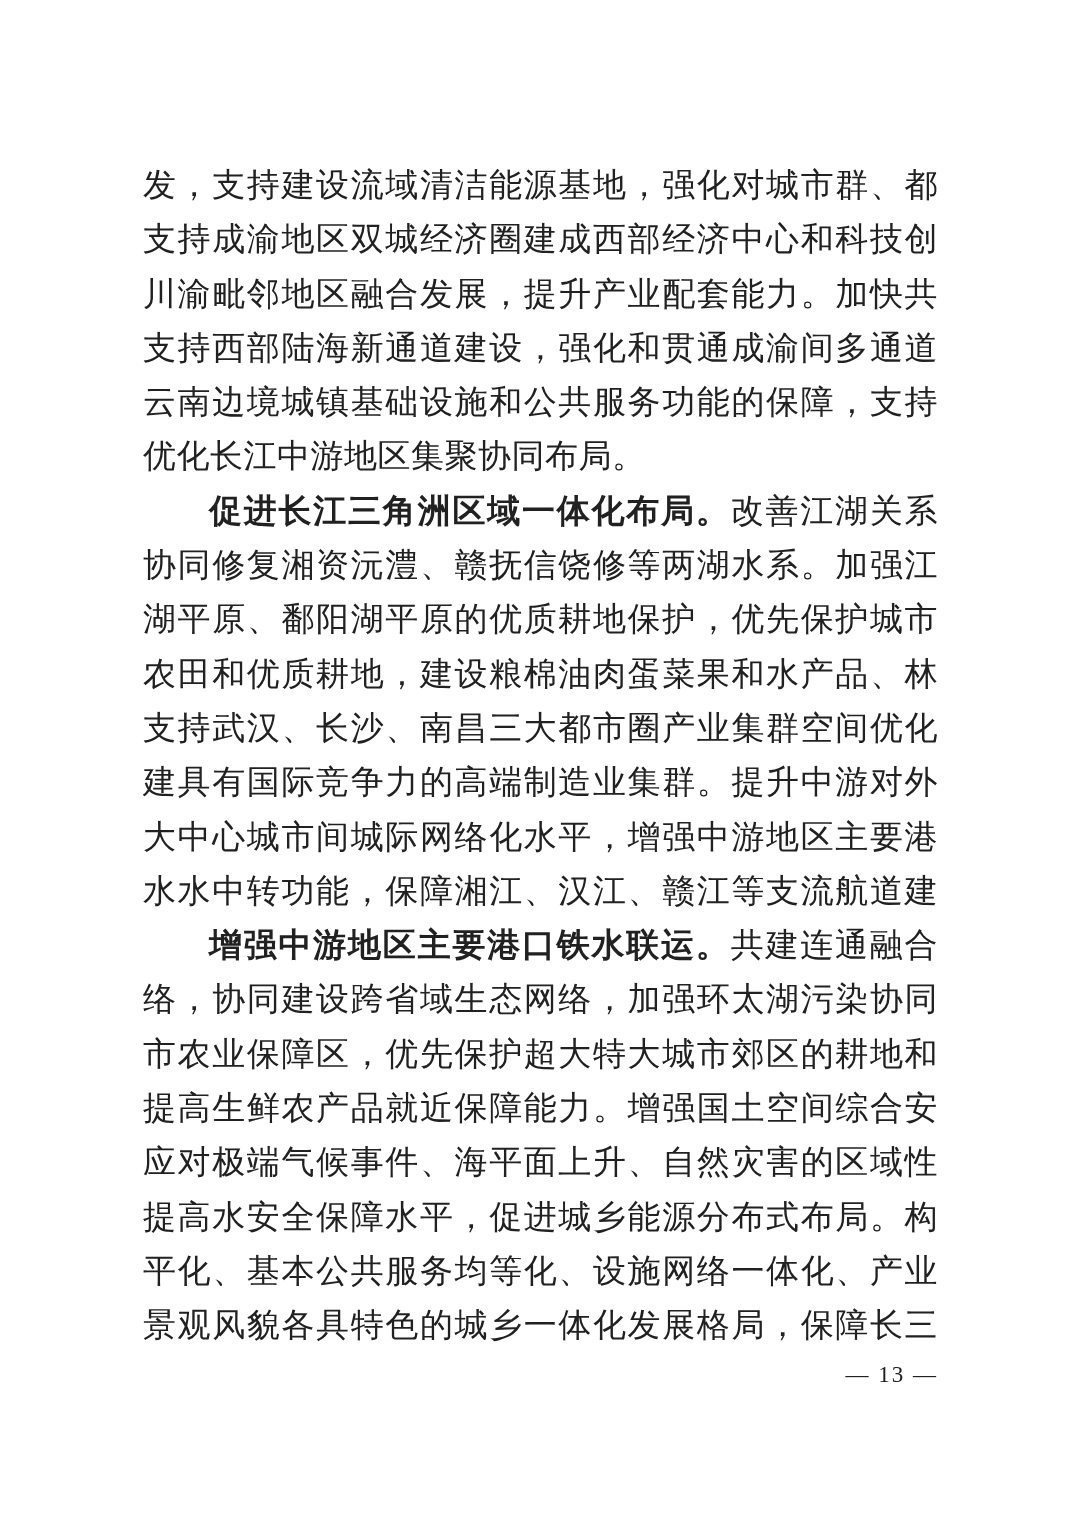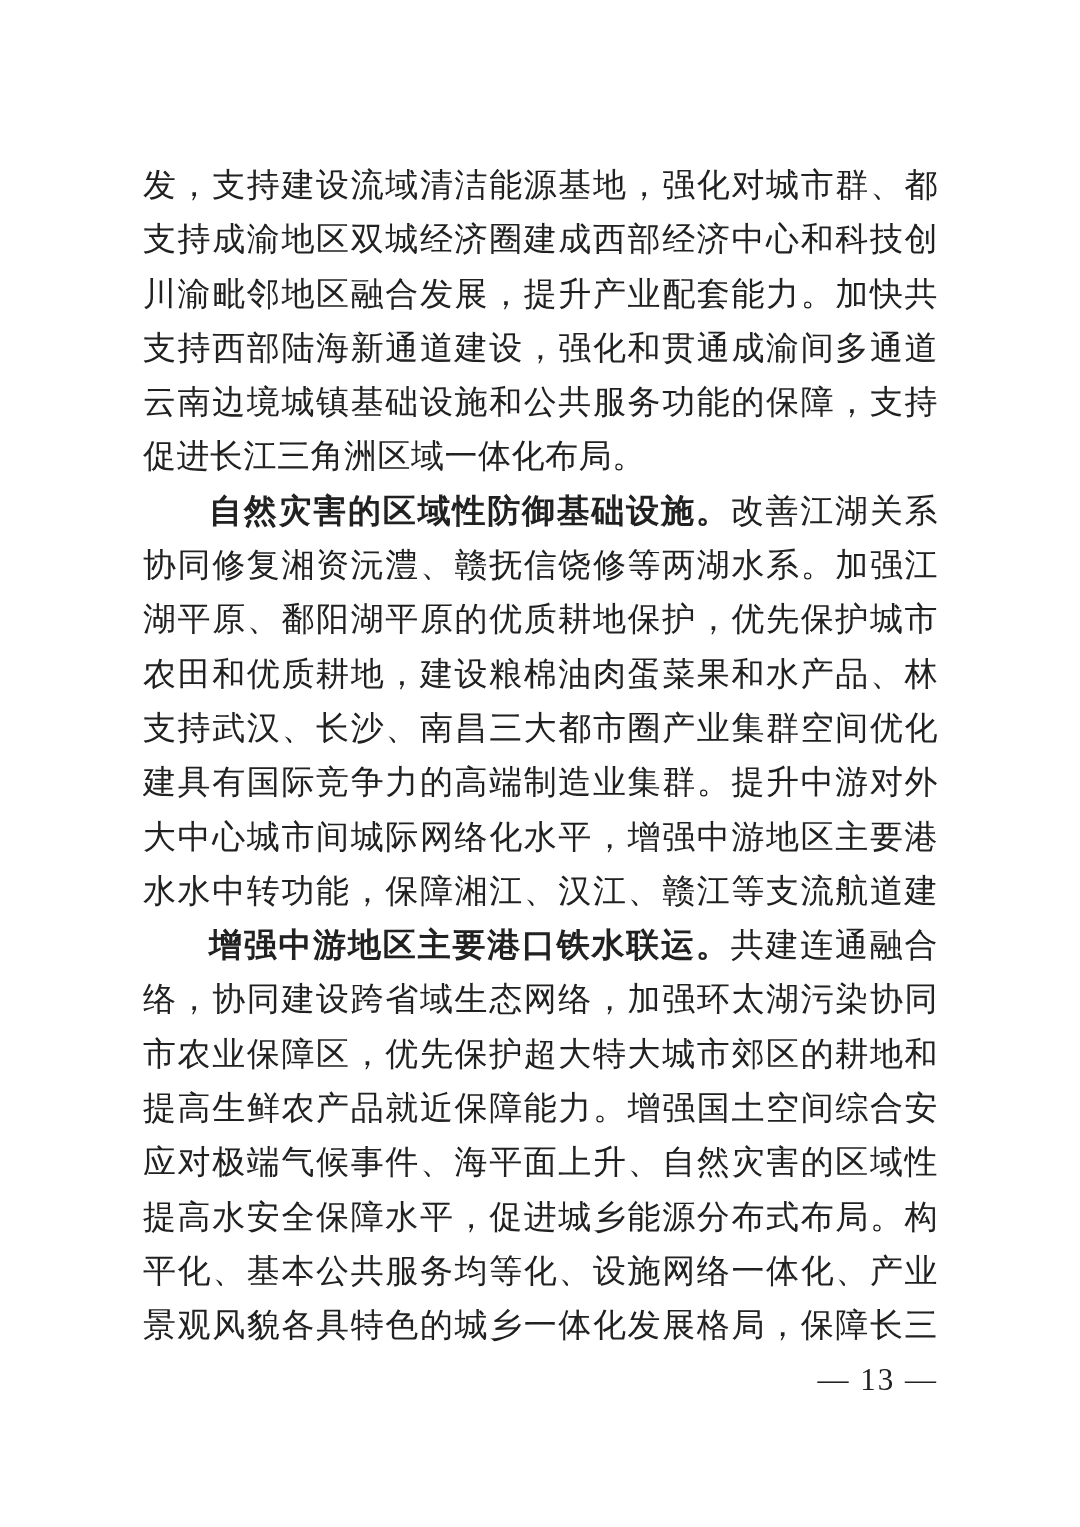--- a/index.html
+++ b/index.html
@@ -46,38 +46,38 @@
   }
   .lead-bold {
     font-weight: 700;
   }
   .page-footer {
     position: absolute;
     left: 143px;
     top: 1362px;
     width: 795px;
     text-align: right;
-    font-size: 31px;
+    font-size: 23px;
     letter-spacing: 2px;
     color: #212121;
   }
 </style>
 </head>
 <body>
 
 <div class="page">
 
   <div class="text-block">
       <div class="line"><span class="">发，支持建设流域清洁能源基地，强化对城市群、都市圈能源供给。</span></div>
       <div class="line"><span class="">支持成渝地区双城经济圈建成西部经济中心和科技创新中心，推动</span></div>
       <div class="line"><span class="">川渝毗邻地区融合发展，提升产业配套能力。加快共建“一带一路”，</span></div>
       <div class="line"><span class="">支持西部陆海新通道建设，强化和贯通成渝间多通道联系。强化对</span></div>
       <div class="line"><span class="">云南边境城镇基础设施和公共服务功能的保障，支持建设开放合作、</span></div>
-      <div class="line no-fill"><span class="">促进长江三角洲区域一体化布局。</span></div>
-      <div class="line indent"><span class="lead-bold">自然灾害的区域性防御基础设施。</span><span class="">改善江湖关系和水资源配置，</span></div>
+      <div class="line no-fill"><span class="">优化长江中游地区集聚协同布局。</span></div>
+      <div class="line indent"><span class="lead-bold">促进长江三角洲区域一体化布局。</span><span class="">改善江湖关系和水资源配置，</span></div>
       <div class="line"><span class="">协同修复湘资沅澧、赣抚信饶修等两湖水系。加强江汉平原、洞庭</span></div>
       <div class="line"><span class="">湖平原、鄱阳湖平原的优质耕地保护，优先保护城市周边永久基本</span></div>
       <div class="line"><span class="">农田和优质耕地，建设粮棉油肉蛋菜果和水产品、林产品等基地。</span></div>
       <div class="line"><span class="">支持武汉、长沙、南昌三大都市圈产业集群空间优化布局，协同共</span></div>
       <div class="line"><span class="">建具有国际竞争力的高端制造业集群。提升中游对外通道能级和三</span></div>
       <div class="line"><span class="">大中心城市间城际网络化水平，增强中游地区主要港口铁水联运、</span></div>
       <div class="line no-fill"><span class="">水水中转功能，保障湘江、汉江、赣江等支流航道建设。</span></div>
       <div class="line indent"><span class="lead-bold">增强中游地区主要港口铁水联运。</span><span class="">共建连通融合的陆海生态网</span></div>
       <div class="line"><span class="">络，协同建设跨省域生态网络，加强环太湖污染协同治理。建设都</span></div>
       <div class="line"><span class="">市农业保障区，优先保护超大特大城市郊区的耕地和永久基本农田，</span></div>

